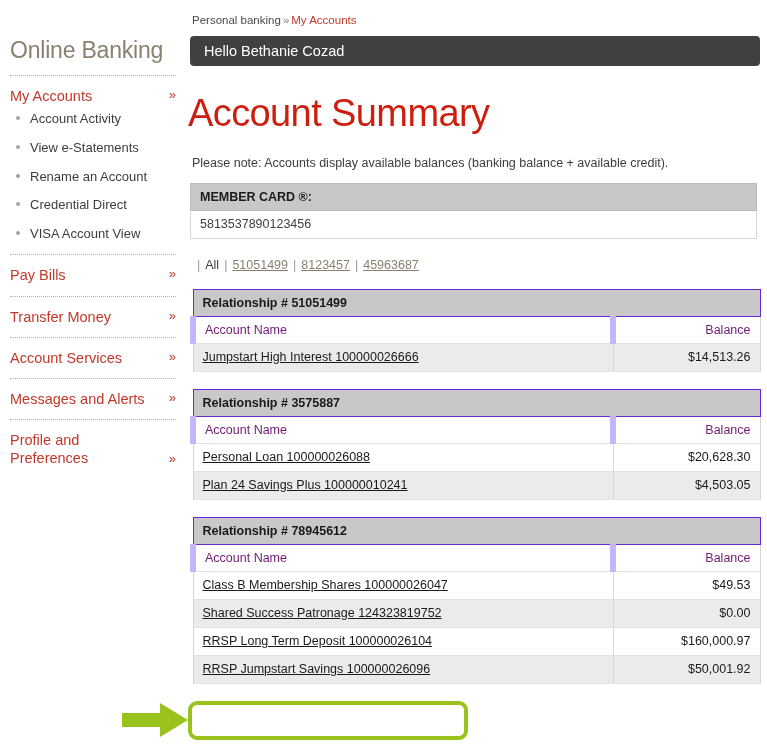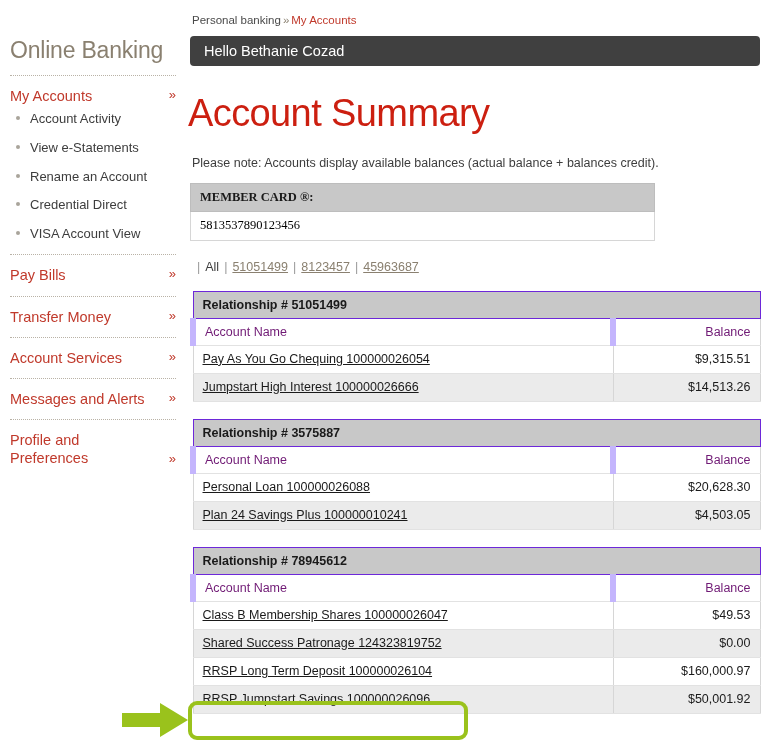--- a/index.html
+++ b/index.html
@@ -129,42 +129,41 @@
   }
 
   .note {
     margin: 22px 0 0 2px;
     font-size: 12.5px;
     color: #3d3d3d;
   }
 
   
   table.grid {
-    width: 465px;
+    width: 567px;
     border-collapse: collapse;
     font-size: 12.5px;
     table-layout: fixed;
-    font-family: Liberation Serif, serif;
   }
   .membercard-wrap { margin-top: 13px; }
   table.grid th.section-head {
     background: #c8c8c8;
     color: #1a1a1a;
     font-weight: bold;
     text-align: left;
     padding: 6px 8px 6px 9px;
     border: 1px solid #bdbdbd;
     font-size: 12.5px;
   }
   table.grid td.cardnum {
     background: #ffffff;
     border: 1px solid #d6d6d6;
     border-top: none;
     padding: 6px 8px 7px 9px;
-    color: #000000;
+    color: #404040;
   }
 
   .filters {
     margin: 19px 0 0 2px;
     font-size: 12.5px;
     color: #6b6b6b;
   }
   .filters .pipe { color: #9a9a9a; padding: 0 5px; }
   .filters .flt-all { color: #3d3d3d; }
   .filters .flt-link {
@@ -328,21 +327,21 @@
     <div class="breadcrumb">
       <span class="crumb-root">Personal banking</span><span class="crumb-sep">»</span><span class="crumb-current">My Accounts</span>
     </div>
 
     <div class="greeting-bar">
       <span>Hello Bethanie Cozad</span>
     </div>
 
     <h1 class="page-title">Account Summary</h1>
 
-    <div class="note">Please note: Accounts display available balances (actual balance + balances credit).</div>
+    <div class="note">Please note: Accounts display available balances (banking balance + available credit).</div>
 
     <div class="membercard-wrap">
       <table class="grid">
         <tbody>
             <tr>
           <th class="section-head">MEMBER CARD ®:</th>
         </tr>
         <tr>
           <td class="cardnum">5813537890123456</td>
         </tr>
@@ -361,26 +360,20 @@
             <col style="width:147px;">
           </colgroup>
         <tbody>
             <tr>
           <th class="rel-head" colspan="2">Relationship # 51051499</th>
         </tr>
         <tr>
           <th class="col-head acct">Account Name</th>
           <th class="col-head bal">Balance</th>
         </tr>
-        <tr class="row-odd">
-          <td class="acct">
-            <a class="acct-link" href="#">Pay As You Go Chequing 100000026054</a>
-          </td>
-          <td class="bal">$9,315.51</td>
-        </tr>
         <tr class="row-even">
           <td class="acct">
             <a class="acct-link" href="#">Jumpstart High Interest 100000026666</a>
           </td>
           <td class="bal">$14,513.26</td>
         </tr>
       </tbody>
         </table>
     </div>
 

